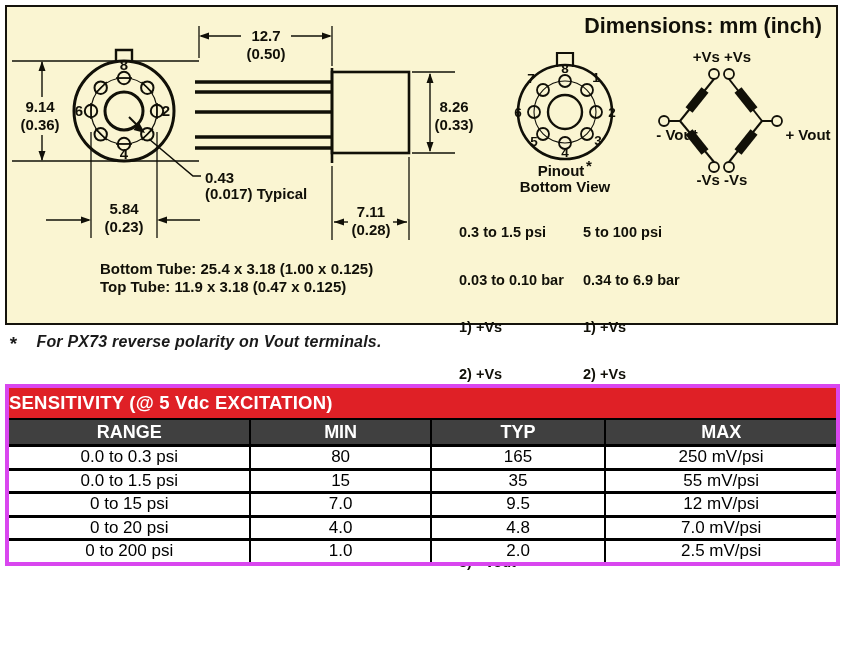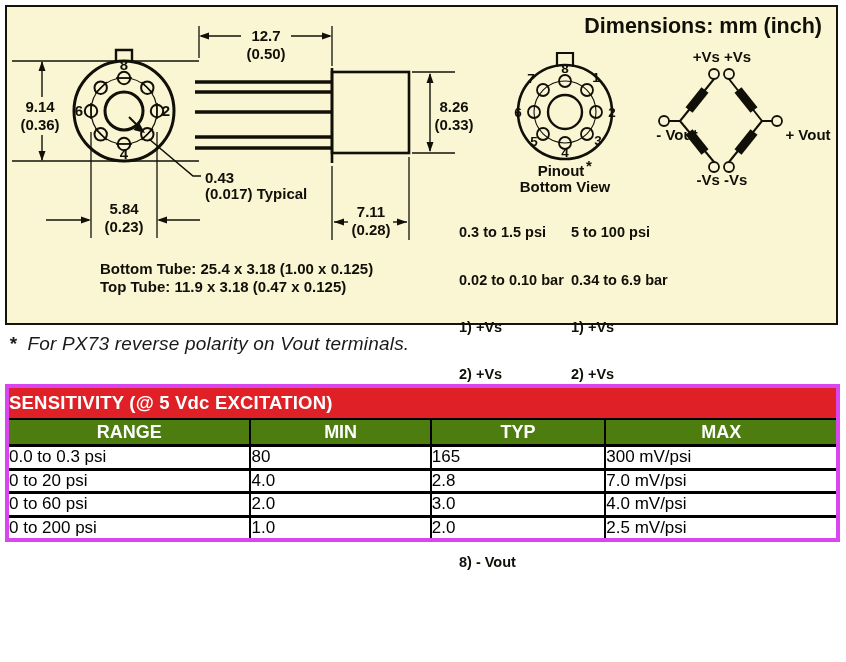--- a/index.html
+++ b/index.html
@@ -18,40 +18,40 @@
   .dim-title { font-size:21.5px; }
   .dim-num   { font-size:15px; }
   .pin-num   { font-size:15px; }
   .pin-num-sm{ font-size:13.5px; }
   .cap-txt   { font-size:15px; }
   .pinout-col {
     position:absolute; top:194px; font-size:14.5px; font-weight:700;
     color:#111008; line-height:15.7px; white-space:pre;
   }
   .pinout-col.c1 { left:459px; }
-  .pinout-col.c2 { left:571px; }
+  .pinout-col.c2 { left:583px; }
   .footnote { position:absolute; left:9px; top:333px; width:520px; color:#1a1a1a; }
   .footnote .star { font-weight:700; font-size:19px; font-style:italic; vertical-align:top; }
-  .footnote .note { font-style:italic; font-size:19px; margin-left:11px; letter-spacing:0.2px; }
+  .footnote .note { font-style:italic; font-size:16px; margin-left:20px; letter-spacing:0.2px;font-weight:bold; }
   table.spec {
     position:absolute; left:5px; top:384px; width:835px;
     border-collapse:collapse; table-layout:fixed;
     border:4px solid #d946ef; color:#000;
   }
   table.spec td, table.spec th { border:2px solid #000000; padding:0; }
   td.title-cell {
     background:#df2026; color:#ffffff; font-weight:700; font-size:18.5px;
     text-align:left; padding-left:22px; height:30px; letter-spacing:0.2px;
   }
   tr.hdr th {
-    background:#4d7c0f; color:#ffffff; font-weight:700; font-size:18px;
+    background:#404040; color:#ffffff; font-weight:700; font-size:18px;
     text-align:center; height:24px;
   }
   tr.data td {
-    font-size:17px; height:20.5px;
+    font-size:17px; text-align:center; height:20.5px;
     border-top-width:3px; border-bottom-width:3px; background:#ffffff;
   }
   .c-range { width:29.3%; } .c-min { width:21.7%; } .c-typ { width:21%; } .c-max { width:28%; }
 </style>
 </head>
 <body>
 
 <div class="page">
 
   <div class="panel"></div>
@@ -230,21 +230,21 @@
       </g>
       <text class="cap-txt" x="722" y="62" text-anchor="middle">+Vs +Vs</text>
       <text class="cap-txt" x="722" y="185" text-anchor="middle">-Vs -Vs</text>
       <text class="cap-txt" x="677" y="140" text-anchor="middle">- Vout</text>
       <text class="cap-txt" x="808" y="140" text-anchor="middle">+ Vout</text>
     </g>
   </svg>
 
   <div class="pinout-col c1">
     <div>0.3 to 1.5 psi</div>
-    <div>0.02 to 0.10 bar</div>
+    <div>0.03 to 0.10 bar</div>
     <div>1) +Vs</div>
     <div>2) +Vs</div>
     <div>3) + Vout</div>
     <div>4) -Vs</div>
     <div>5) -Vs</div>
     <div>8) - Vout</div>
   </div>
   <div class="pinout-col c2">
     <div>5 to 100 psi</div>
     <div>0.34 to 6.9 bar</div>
@@ -273,33 +273,39 @@
       <tr class="hdr">
         <th>RANGE</th>
         <th>MIN</th>
         <th>TYP</th>
         <th>MAX</th>
       </tr>
       <tr class="data">
         <td>0.0 to 0.3 psi</td>
         <td>80</td>
         <td>165</td>
-        <td>300 mV/psi</td>
+        <td>250 mV/psi</td>
+      </tr>
+      <tr class="data">
+        <td>0.0 to 1.5 psi</td>
+        <td>15</td>
+        <td>35</td>
+        <td>55 mV/psi</td>
+      </tr>
+      <tr class="data">
+        <td>0 to 15 psi</td>
+        <td>7.0</td>
+        <td>9.5</td>
+        <td>12 mV/psi</td>
       </tr>
       <tr class="data">
         <td>0 to 20 psi</td>
         <td>4.0</td>
-        <td>2.8</td>
+        <td>4.8</td>
         <td>7.0 mV/psi</td>
-      </tr>
-      <tr class="data">
-        <td>0 to 60 psi</td>
-        <td>2.0</td>
-        <td>3.0</td>
-        <td>4.0 mV/psi</td>
       </tr>
       <tr class="data">
         <td>0 to 200 psi</td>
         <td>1.0</td>
         <td>2.0</td>
         <td>2.5 mV/psi</td>
       </tr>
     </tbody>
   </table>
 

